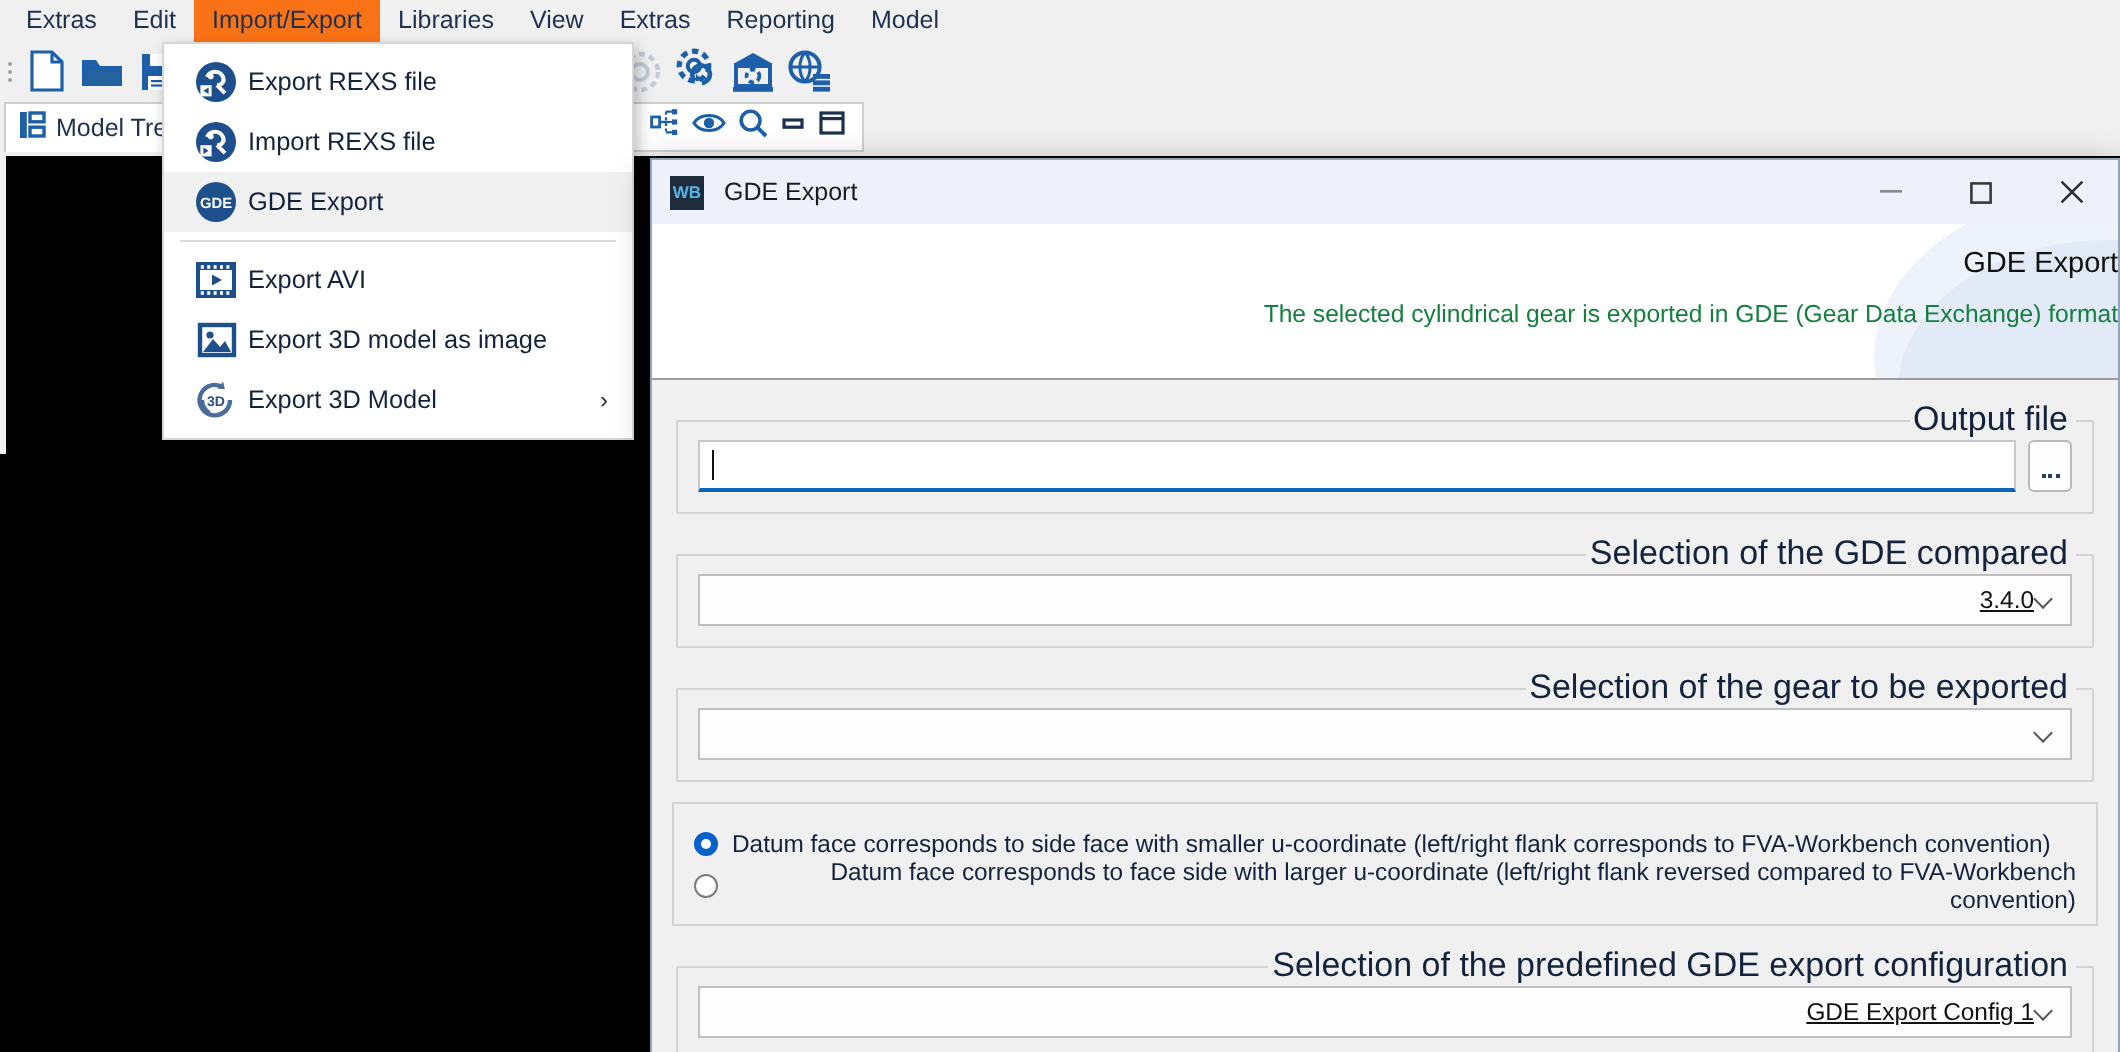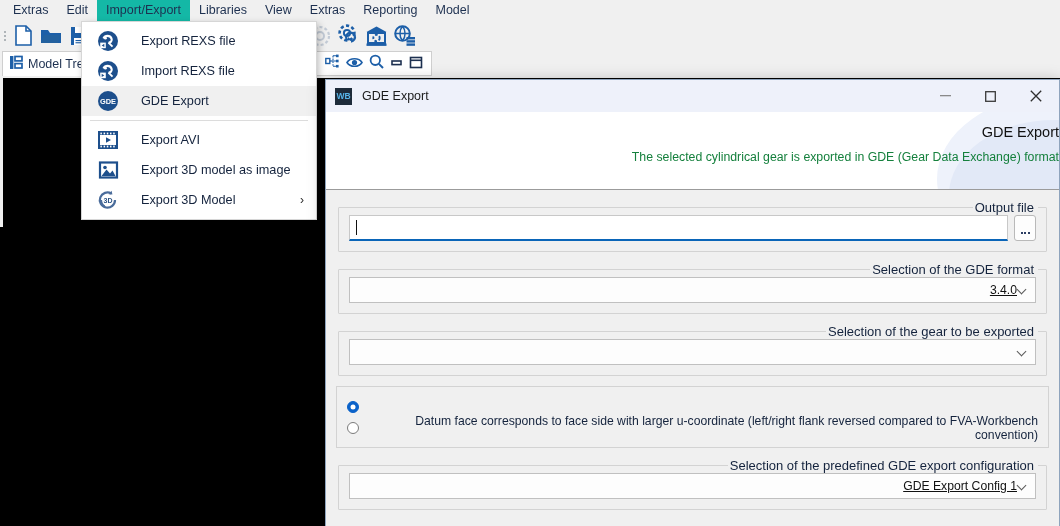--- a/index.html
+++ b/index.html
@@ -28,21 +28,21 @@
     padding-left: 4px;
   }
   .menu-item {
     font-size: 12.5px;
     color: #1d3050;
     padding: 2px 9px 3px 9px;
     line-height: 16px;
     white-space: nowrap;
   }
   .menu-item.active {
-    background: #14b8a6;
+    background: #f97316;
   }
 
   .toolbar-row {
     position: absolute; left: 0; top: 21px; height: 29px; width: 1060px;
     background: #f0f0f0;
     display: flex; align-items: center;
   }
   .grip {
     width: 6px; height: 20px; margin-left: 2px; margin-right: 1px;
     display: flex; flex-direction: column; justify-content: center; align-items: center; gap: 2px;
@@ -103,21 +103,21 @@
     font-size: 12.7px;
     color: #14233d;
     position: relative;
   }
   .dd-item.hl { background: #f0f0f0; }
   .dd-icon {
     width: 32px; height: 39px;
     display: flex; align-items: center; justify-content: center;
     flex: 0 0 32px;
   }
-  .dd-label { margin-left: 17px; white-space: nowrap; }
+  .dd-label { margin-left: 0; white-space: nowrap; }
   .dd-sep {
     height: 1px; background: #dcdcdc;
     margin: 4px 8px;
   }
   .dd-arrow {
     position: absolute; right: 12px; top: 50%; transform: translateY(-50%);
     font-size: 12px; color: #2b2b2b;
   }
 
   
@@ -199,21 +199,21 @@
   }
 
   .group {
     border: 1px solid #d3d3d3;
     border-radius: 1px;
     margin-bottom: 10px;
     padding: 0 10px 10px 10px;
     position: relative;
   }
   .group > legend {
-    font-size: 13px;
+    font-size: 17px;
     color: #14233d;
     padding: 0 4px 0 2px;
     margin-left: 2px;
   }
 
   .row-input {
     display: flex; align-items: center; gap: 6px;
   }
   .textfield {
     flex: 1 1 auto;
@@ -585,38 +585,39 @@
           </div>
           <div class="browse-btn">
             <i></i>
               <i></i>
               <i></i>
           </div>
         </div>
       </fieldset>
 
       <fieldset class="group">
-        <legend>Selection of the GDE format</legend>
+        <legend>Selection of the GDE compared</legend>
         <div class="combo">
           <span class="cval">3.4.0</span>
           <span class="chev"></span>
         </div>
       </fieldset>
 
       <fieldset class="group">
         <legend>Selection of the gear to be exported</legend>
         <div class="combo">
           <span class="cval"></span>
           <span class="chev"></span>
         </div>
       </fieldset>
 
       <div class="radio-group">
         <div class="radio-row">
           <span class="radio sel"></span>
+          <span>Datum face corresponds to side face with smaller u-coordinate (left/right flank corresponds to FVA-Workbench convention)</span>
         </div>
         <div class="radio-row">
           <span class="radio"></span>
           <span>Datum face corresponds to face side with larger u-coordinate (left/right flank reversed compared to FVA-Workbench convention)</span>
         </div>
       </div>
 
       <fieldset class="group">
         <legend>Selection of the predefined GDE export configuration</legend>
         <div class="combo">

